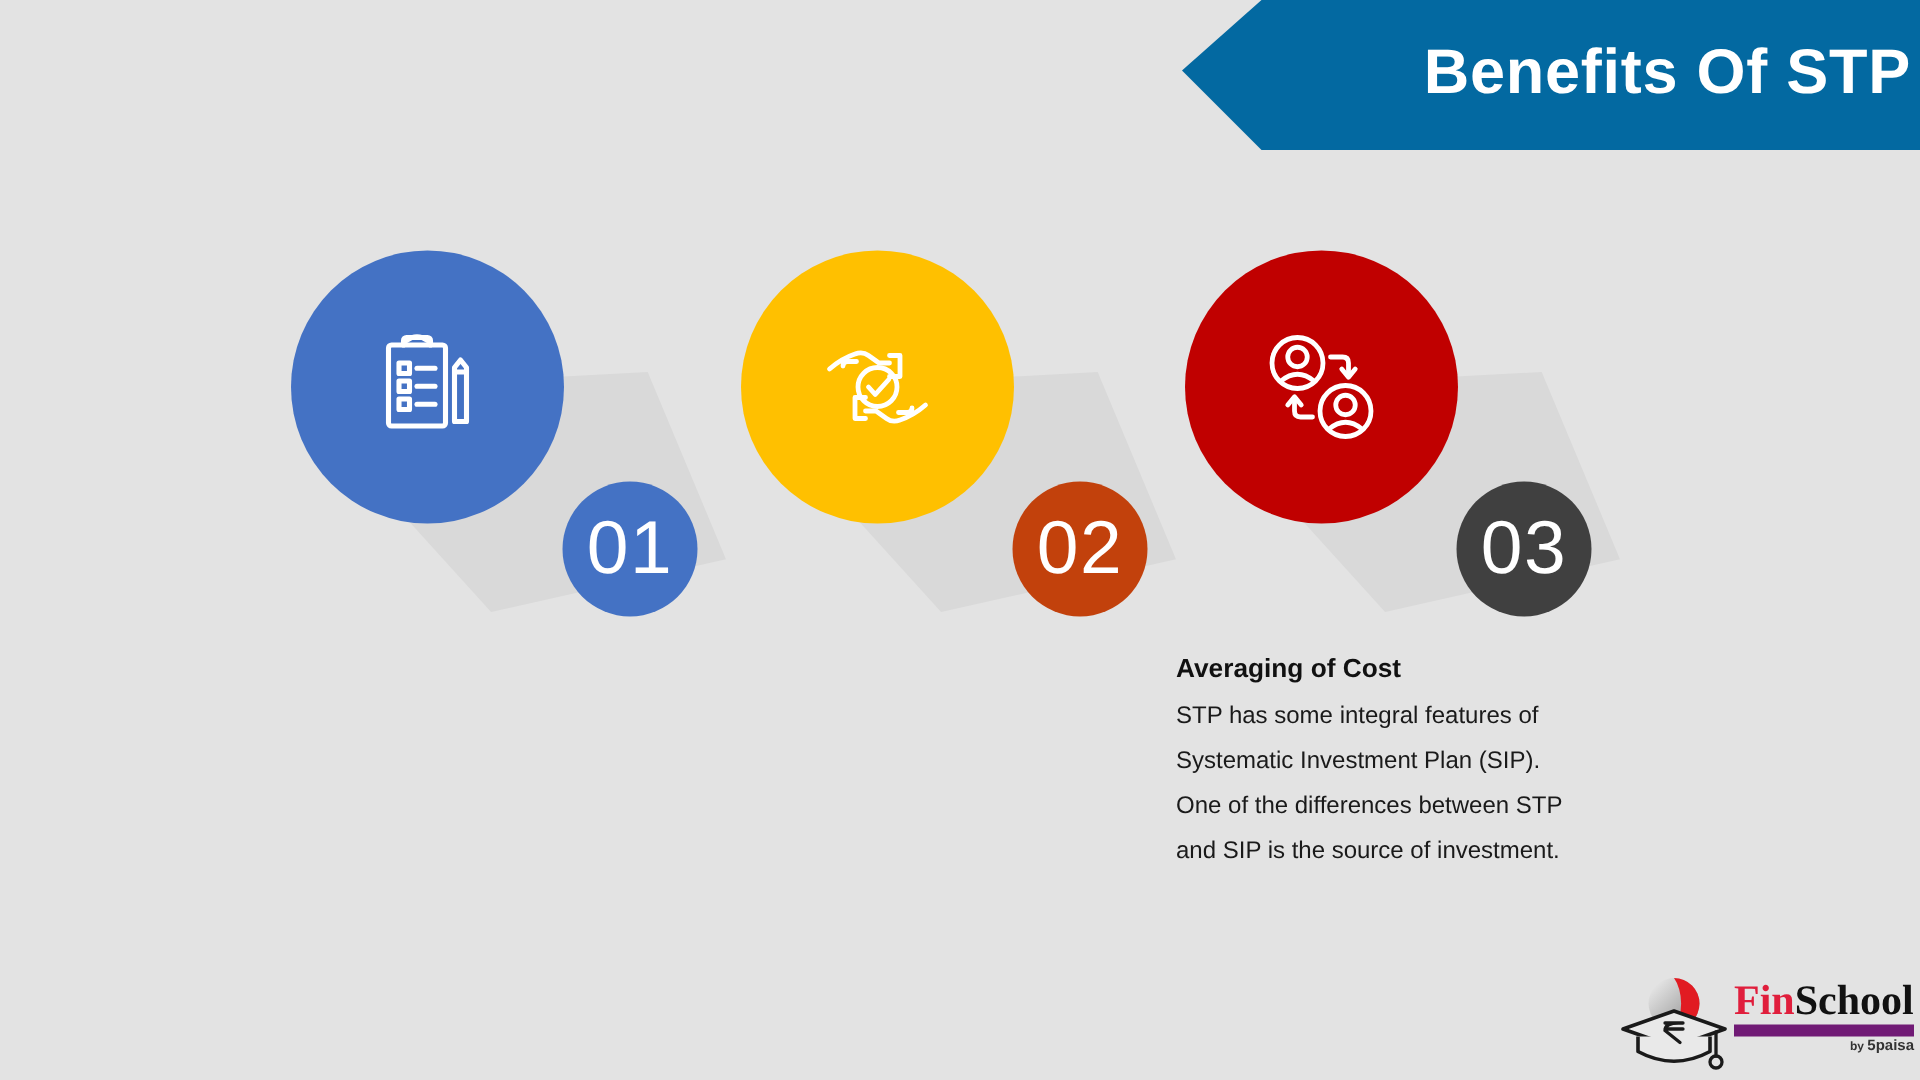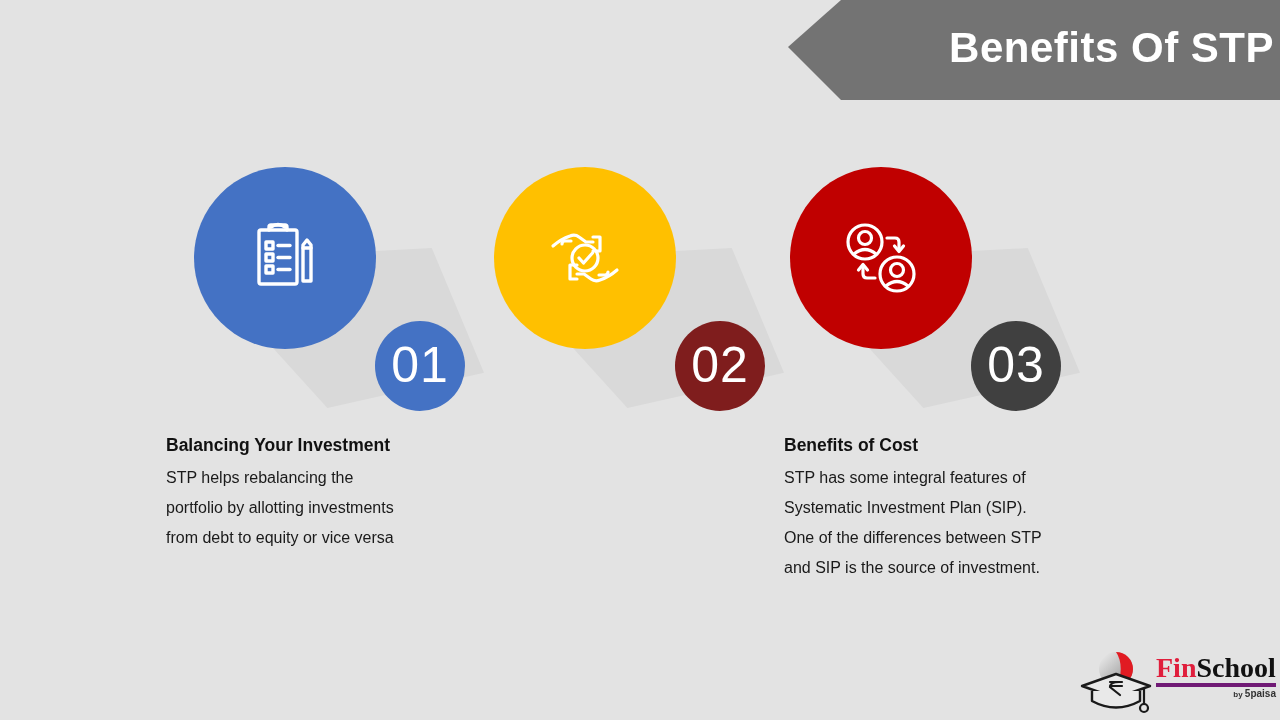--- a/index.html
+++ b/index.html
@@ -15,21 +15,21 @@
     position: relative;
   }
 
   
   #header-banner {
     position: absolute;
     left: 788px;
     top: 0;
     width: 492px;
     height: 100px;
-    background: #737373;
+    background: #0369a1;
     -webkit-clip-path: polygon(0 47%, 53px 0, 100% 0, 100% 100%, 53px 100%);
     clip-path: polygon(0 47%, 53px 0, 100% 0, 100% 100%, 53px 100%);
     display: flex;
     align-items: center;
     justify-content: flex-end;
   }
   #header-title {
     color: #ffffff;
     font-size: 42px;
     font-weight: bold;
@@ -136,21 +136,21 @@
     position: absolute;
     left: 82px;
     top: 6px;
     width: 120px;
   }
   #logo-wordmark {
     font-family: "Liberation Serif", serif;
     font-size: 28px;
     font-weight: bold;
     line-height: 1;
-    border-bottom: 4px solid #701a75;
+    border-bottom: 8px solid #701a75;
     padding-bottom: 1px;
     white-space: nowrap;
   }
   #logo-fin { color: #e01e3c; }
   #logo-school { color: #111111; }
   #logo-sub {
     text-align: right;
     font-size: 10px;
     font-weight: bold;
     color: #333333;
@@ -184,50 +184,46 @@
         <path d="M64 24 l4 5 v36 h-8 v-36 z"></path>
         <line x1="60" y1="32" x2="68" y2="32"></line>
       </svg>
     </span>
   </div>
 
   <div class="badge-circle" style="background:#4472c4">
     <span class="badge-num">01</span>
   </div>
 
-  <div class="text-block" id="text-0">
-    <p class="col-heading">Balancing Your Investment</p>
-    <p class="col-body">STP helps rebalancing the portfolio by allotting investments from debt to equity or vice versa</p>
-  </div>
 </div>
 
 <div class="col" id="col-1">
   <div class="shadow-wedge"></div>
 
   <div class="main-circle" style="background:#ffc000">
     <span>
       <svg width="84" height="84" viewBox="0 0 84 84" fill="none" stroke="#ffffff" stroke-width="3.2" stroke-linecap="round" stroke-linejoin="round">
         <path d="M10 30 q8 -7 17 -10 q5 -2 9 1 l7 5 h7"></path>
         <path d="M28 25 h-6 q-3 0 -3 3"></path>
         <path d="M50 21 h7 v14 h-7"></path>
         <path d="M74 54 q-8 7 -17 10 q-5 2 -9 -1 l-7 -5 h-7"></path>
         <path d="M56 59 h6 q3 0 3 -3"></path>
         <path d="M34 63 h-7 v-14 h7"></path>
         <circle cx="42" cy="42" r="13"></circle>
         <path d="M36 42 l4.5 5 l9 -10"></path>
       </svg>
     </span>
   </div>
 
-  <div class="badge-circle" style="background:#7f1d1d">
+  <div class="badge-circle" style="background:#c2410c">
     <span class="badge-num">02</span>
   </div>
 
   <div class="text-block" id="text-1">
-    <p class="col-heading">Benefits of Cost</p>
+    <p class="col-heading">Averaging of Cost</p>
     <p class="col-body">STP has some integral features of Systematic Investment Plan (SIP). One of the differences between STP and SIP is the source of investment.</p>
   </div>
 </div>
 
 <div class="col" id="col-2">
   <div class="shadow-wedge"></div>
 
   <div class="main-circle" style="background:#c00000">
     <span>
       <svg width="84" height="84" viewBox="0 0 84 84" fill="none" stroke="#ffffff" stroke-width="3.2" stroke-linecap="round" stroke-linejoin="round">

